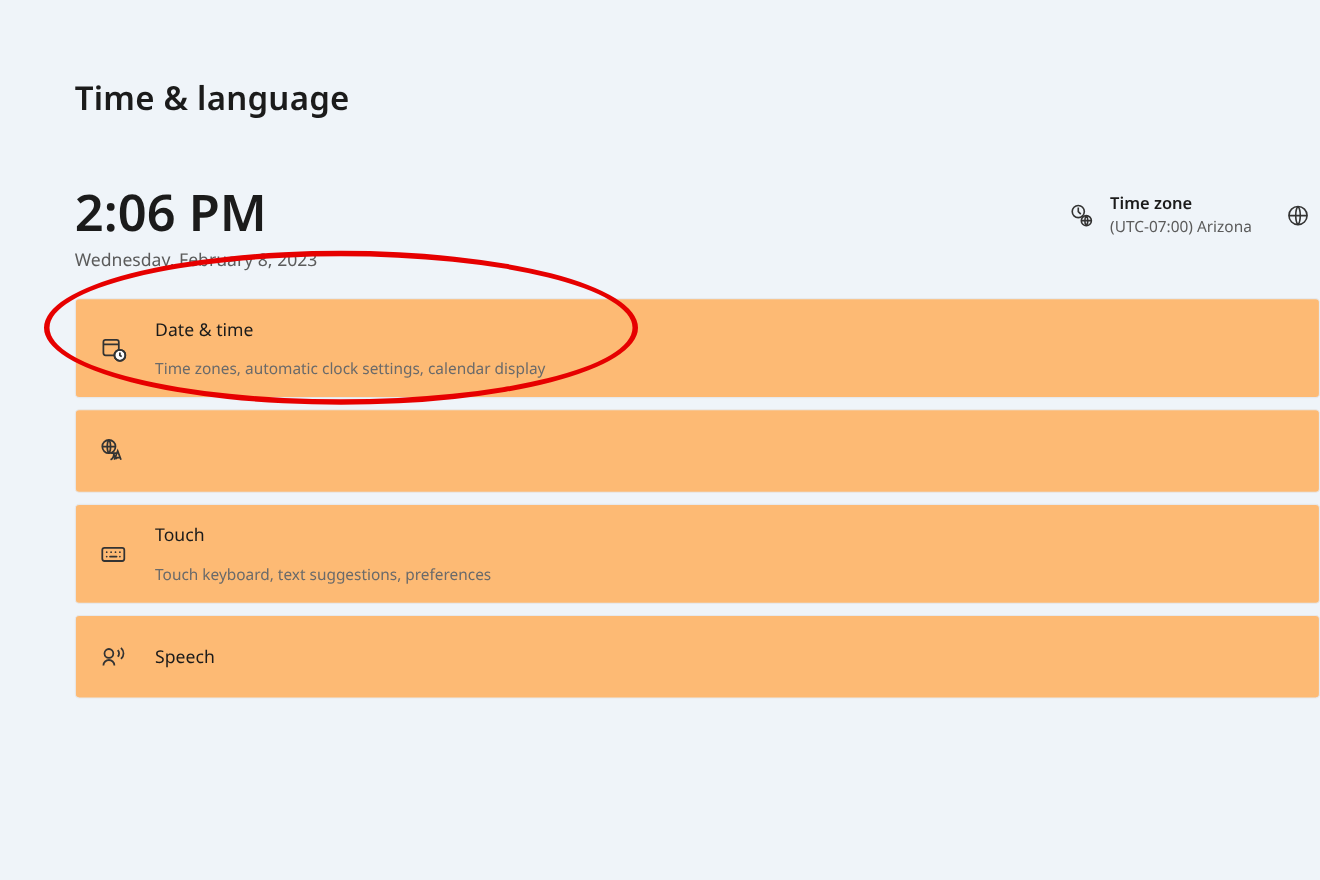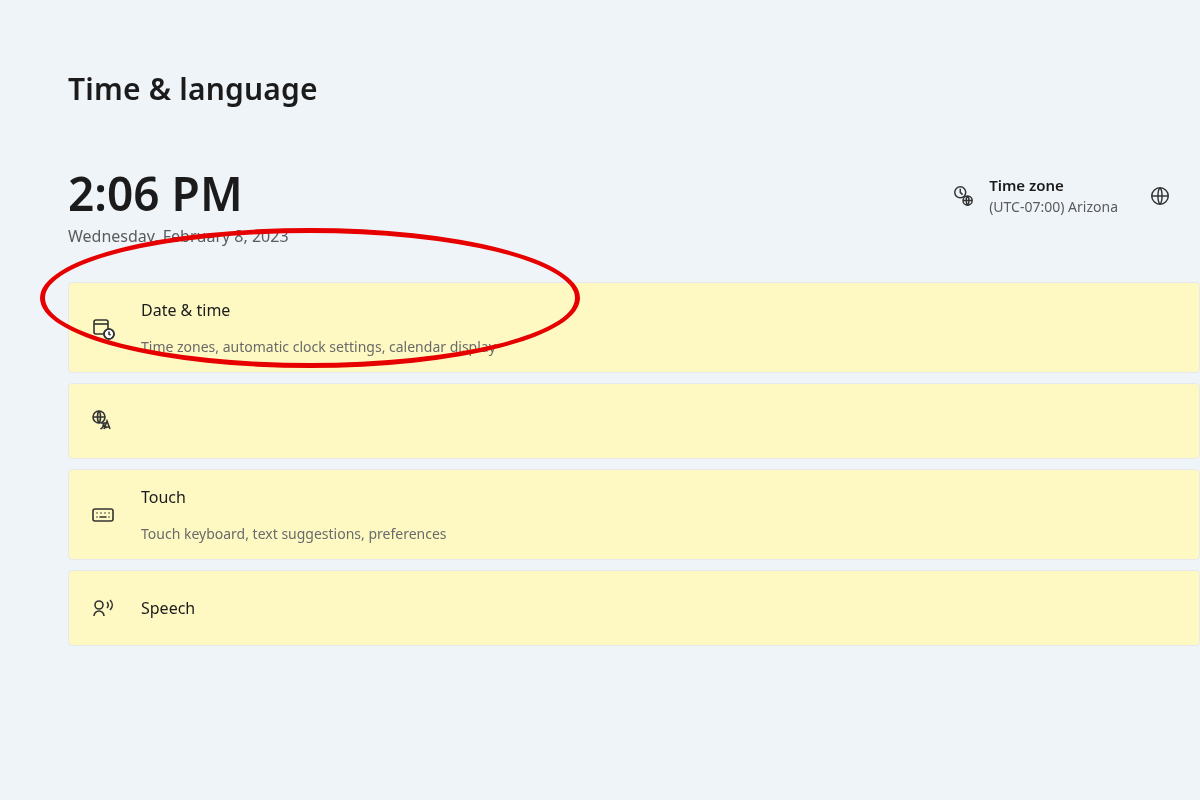--- a/index.html
+++ b/index.html
@@ -18,22 +18,22 @@
   .page-title {
     font-size: 30px;
     font-weight: 600;
     letter-spacing: 0.2px;
     margin-bottom: 60px;
   }
   .header-row {
     display: flex;
     align-items: flex-start;
     justify-content: space-between;
-    padding-right: 28px;
-    margin-bottom: 35px;
+    padding-right: 8px;
+    margin-bottom: 24px;
   }
   .clock-block { }
   .clock-time {
     font-size: 46px;
     font-weight: 600;
     line-height: 1.05;
   }
   .clock-date {
     font-size: 16px;
     color: #5b5b5b;
@@ -66,21 +66,21 @@
     display: flex;
     align-items: center;
     justify-content: center;
     color: #333;
   }
   .icon-wrap svg { width: 22px; height: 22px; }
   .right-globe { margin-right: 0; }
 
   .settings-list { margin-top: 14px; }
   .setting-card {
-    background: #fef9c3;
+    background: #fdba74;
     border: 1px solid #e7e9ec;
     border-radius: 4px;
     padding: 16px 20px 16px 20px;
     display: flex;
     align-items: center;
     gap: 24px;
     margin-bottom: 10px;
     min-height: 76px;
     cursor: pointer;
   }

